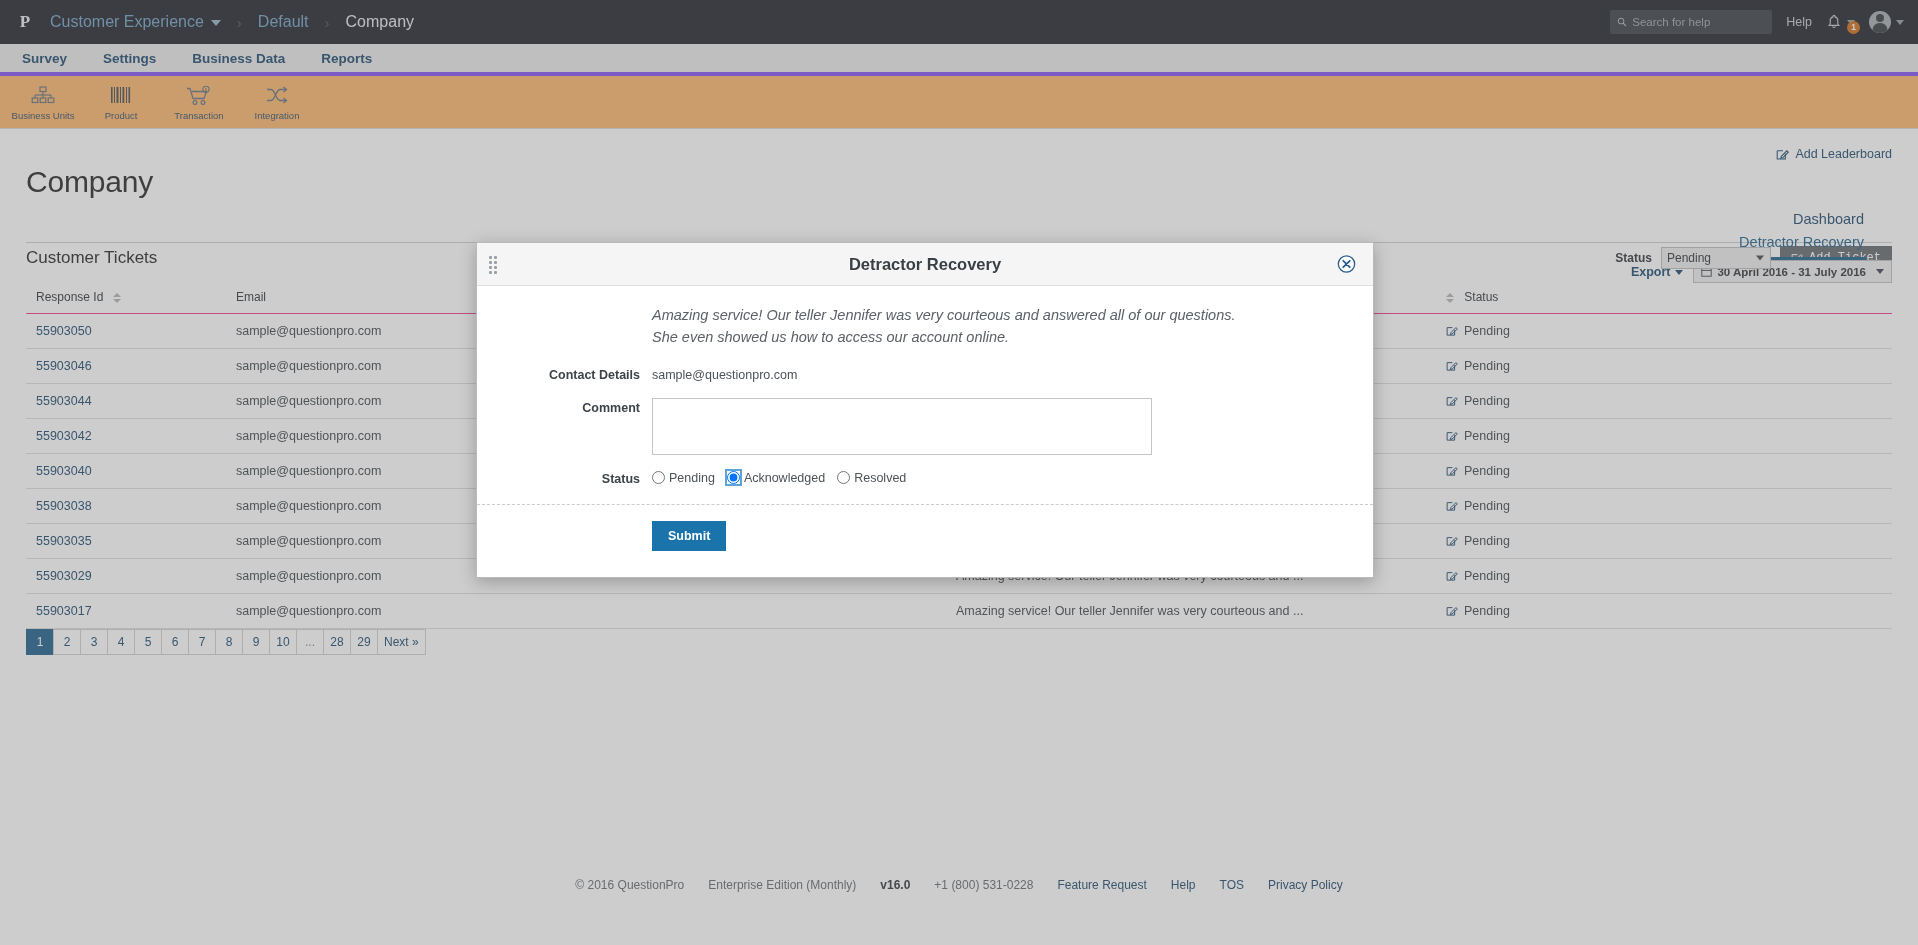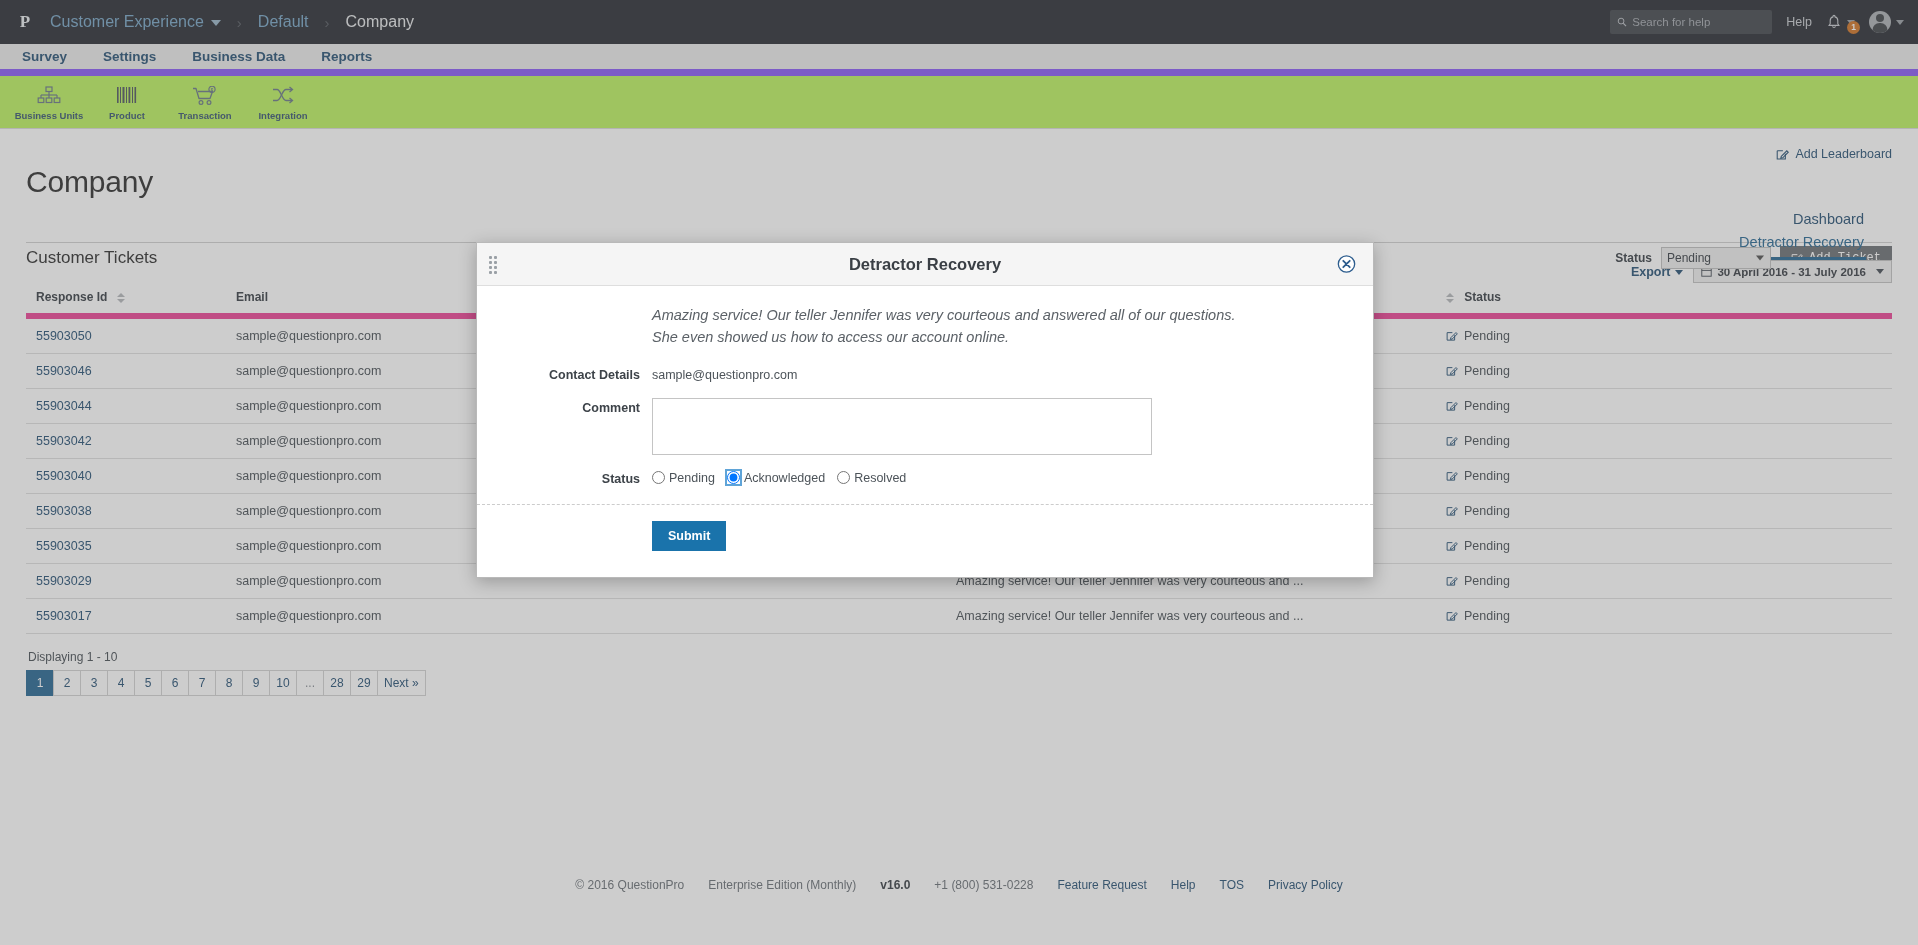--- a/index.html
+++ b/index.html
@@ -92,35 +92,35 @@
   }
   .avatar::after {
     content:''; position:absolute; left:50%; top:12px;
     transform:translateX(-50%);
     width:15px; height:12px; border-radius:7px 7px 0 0; background:#44484d;
   }
 
   
   .navbar {
     height:32px; background:#ebebeb;
-    border-bottom:7px solid #8b5cf6;
+    border-bottom:4px solid #8b5cf6;
     display:flex; align-items:center;
     padding:0 22px;
   }
   .nav-item {
     color:#2c5578; font-size:13.5px; font-weight:bold;
     margin-right:36px; text-decoration:none; cursor:pointer;
   }
 
   
   .iconbar {
-    height:53px; background:#bef264;
+    height:53px; background:#fdba74;
     border-bottom:1px solid #dcdcdc;
     display:flex; align-items:center;
-    padding-left:18px; gap:16px;font-weight:bold;
+    padding-left:12px; gap:16px;
   }
   .iconbtn {
     width:62px; display:flex; flex-direction:column;
     align-items:center; gap:2px; cursor:pointer;
   }
   .iconbtn .glyph { height:24px; display:flex; align-items:flex-end; }
   .iconbtn .cap {
     font-size:9.5px; color:#3d5a75; white-space:nowrap;
   }
 
@@ -191,23 +191,23 @@
     height:24px; padding:0 11px;
     font-size:12px; display:flex; align-items:center; gap:6px;
     cursor:pointer; font-family:Liberation Mono, monospace;
   }
 
   
   table.tickets {
     width:100%; border-collapse:collapse; margin-top:8px;
   }
   table.tickets th {
-    text-align:left; font-size:12px; font-weight:bold;
+    text-align:left; font-size:12px; font-weight:normal;
     color:#3d4349; padding:9px 10px;
-    border-bottom:6px solid #ec4899;
+    border-bottom:1px solid #ec4899;
     background:transparent; position:relative;
   }
   table.tickets td {
     font-size:12.5px; color:#4c5359;
     padding:10px 10px;
     border-bottom:1px solid #e0e0e0;
   }
   td.rid a { color:#2c5578; text-decoration:none; }
   td.status-cell {
     color:#2c5578;
@@ -629,21 +629,20 @@
                   <path d="M1.5 3.5h7M1.5 3.5v10h10V7" fill="none" stroke="#2c5578" stroke-width="1.3"></path>
                   <path d="M6.5 10.2l6.8-6.8 1.8 1.8-6.8 6.8-2.4.6z" fill="none" stroke="#2c5578" stroke-width="1.3"></path>
                 </svg>
                 <span>Pending</span>
               </span>
             </td>
           </tr>
         </tbody>
     </table>
 
-    <div class="displaying">Displaying 1 - 10</div>
     <div class="pager" id="pager">
         <a class="pg active">1</a>
         <a class="pg">2</a>
         <a class="pg">3</a>
         <a class="pg">4</a>
         <a class="pg">5</a>
         <a class="pg">6</a>
         <a class="pg">7</a>
         <a class="pg">8</a>
         <a class="pg">9</a>

